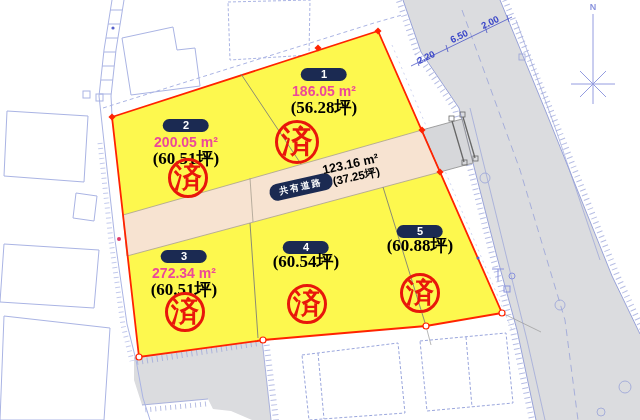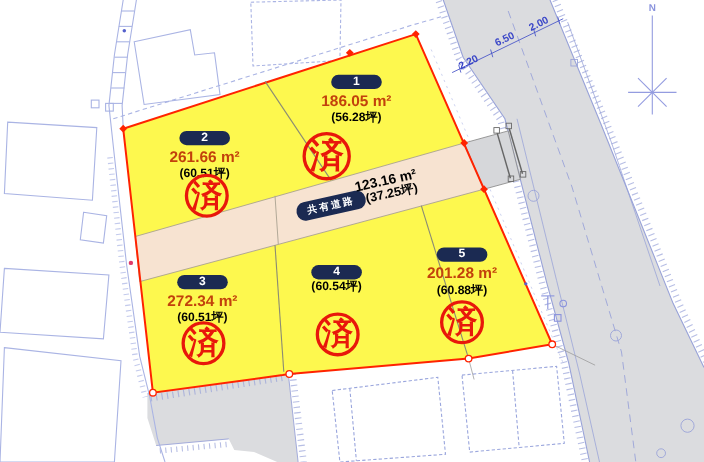--- a/index.html
+++ b/index.html
@@ -2,22 +2,22 @@
 <html><head>
 <meta charset="utf-8">
 <style>
   html,body{margin:0;padding:0;background:#fff;}
   .stage{position:relative;width:640px;height:420px;overflow:hidden;background:#fff;
          font-family:"Liberation Sans",sans-serif;}
   .stage svg{position:absolute;left:0;top:0;}
   .lot-label{position:absolute;transform:translateX(-50%);text-align:center;white-space:nowrap;z-index:5;}
   .pill{width:46px;height:13px;line-height:13px;margin:0 auto;background:#1b2a52;color:#fff;
         border-radius:8px;font-size:11px;font-weight:bold;text-align:center;}
-  .area{font-size:14px;line-height:17px;font-weight:bold;color:#c2410c;margin-top:2px;}
-  .tsubo{font-size:11px;line-height:15px;font-weight:bold;color:#000;}
+  .area{font-size:14px;line-height:17px;font-weight:bold;color:#ec4899;margin-top:2px;}
+  .tsubo{font-size:17px;line-height:15px;font-weight:bold;color:#000;font-family:Liberation Serif, serif;}
   .stamp{position:absolute;transform:translate(-50%,-50%);border:3px solid #e8170b;border-radius:50%;
          color:#e8170b;display:flex;align-items:center;justify-content:center;font-weight:bold;z-index:6;}
   .stamp.big{width:38px;height:38px;font-size:31px;}
   .stamp.std{width:34px;height:34px;font-size:28px;}
   .shared-pill{position:absolute;left:301px;top:187px;transform:translate(-50%,-50%) rotate(-12.5deg);
          background:#1b2a52;color:#fff;border-radius:8px;font-size:9px;font-weight:bold;
          letter-spacing:2px;padding:2px 10px;white-space:nowrap;z-index:5;}
   .shared-area{position:absolute;left:352px;top:171px;transform:translate(-50%,-50%) rotate(-12.5deg);
          text-align:center;white-space:nowrap;z-index:5;}
   .shared-area .m2{font-size:12.5px;font-weight:bold;line-height:13px;}
@@ -162,35 +162,34 @@
     </g>
   </svg>
 
   <div class="lot-label" style="left:324px;top:68px;">
     <div class="pill">1</div>
     <div class="area">186.05 m²</div>
     <div class="tsubo">(56.28坪)</div>
   </div>
   <div class="lot-label" style="left:186px;top:119px;">
     <div class="pill">2</div>
-    <div class="area">261.66 m²</div>
+    <div class="area">200.05 m²</div>
     <div class="tsubo">(60.51坪)</div>
   </div>
   <div class="lot-label" style="left:184px;top:250px;">
     <div class="pill">3</div>
     <div class="area">272.34 m²</div>
     <div class="tsubo">(60.51坪)</div>
   </div>
   <div class="lot-label" style="left:306px;top:241px;">
     <div class="pill">4</div>
     <div class="tsubo">(60.54坪)</div>
   </div>
   <div class="lot-label" style="left:420px;top:225px;">
     <div class="pill">5</div>
-    <div class="area">201.28 m²</div>
     <div class="tsubo">(60.88坪)</div>
   </div>
 
   <div class="stamp big" style="left:297px;top:142px;">済</div>
   <div class="stamp std" style="left:188px;top:178px;">済</div>
   <div class="stamp std" style="left:185px;top:312px;">済</div>
   <div class="stamp std" style="left:307px;top:304px;">済</div>
   <div class="stamp std" style="left:420px;top:293px;">済</div>
 
   <div class="shared-pill">共有道路</div>

